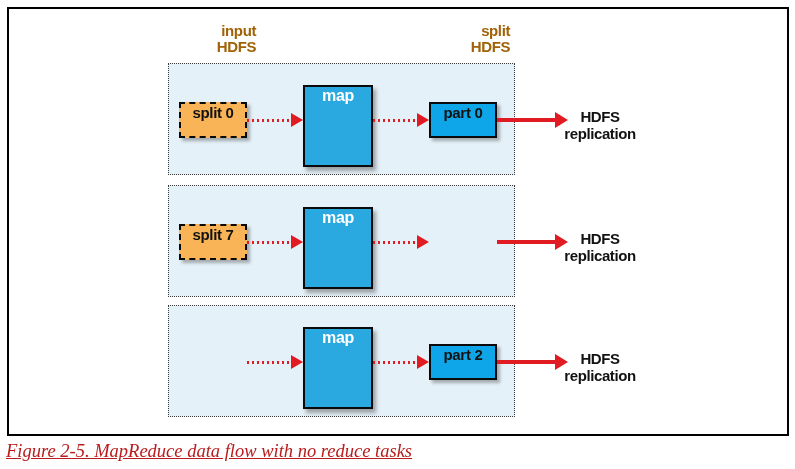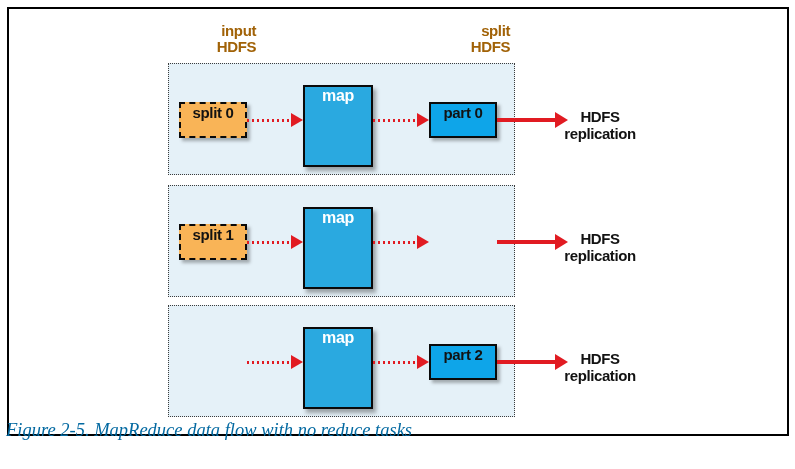--- a/index.html
+++ b/index.html
@@ -49,23 +49,23 @@
   .shead{position:absolute;left:58px;top:0;width:0;height:0;
          border-top:8px solid transparent;border-bottom:8px solid transparent;
          border-left:13px solid #E11B22;}
 
   
   .outlabel{position:absolute;left:388px;top:44px;width:86px;text-align:center;
             font-weight:bold;font-size:15px;line-height:17px;color:#121212;
             letter-spacing:-0.4px;z-index:3;}
 
   
-  .caption{position:absolute;left:6px;top:420px;
+  .caption{position:absolute;left:6px;top:441px;
            font-family:"Liberation Serif",serif;font-style:italic;
-           font-size:18.5px;color:#0369a1;white-space:nowrap;}
+           font-size:18.5px;color:#b91c1c;white-space:nowrap;text-decoration:underline;}
 </style>
 </head>
 <body>
 
 <div class="frame"></div>
 
 <div class="hdr hdr-input">
   <div>input</div>
   <div>HDFS</div>
 </div>
@@ -97,21 +97,21 @@
     <div class="shead"></div>
   </div>
   <div class="outlabel">
     <div>HDFS</div>
     <div>replication</div>
   </div>
 </div>
 
 <div class="panel p1">
   <div class="box split">
-    <span>split 1</span>
+    <span>split 7</span>
   </div>
   <div class="dotarrow d1">
     <div class="dots"></div>
     <div class="dhead"></div>
   </div>
   <div class="box map">
     <span>map</span>
   </div>
   <div class="dotarrow d2">
     <div class="dots"></div>

